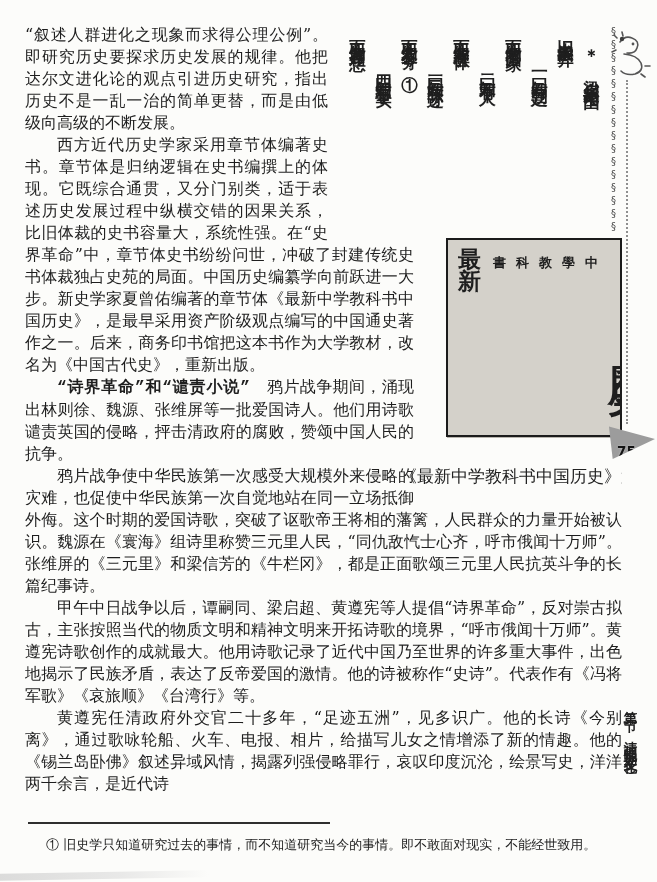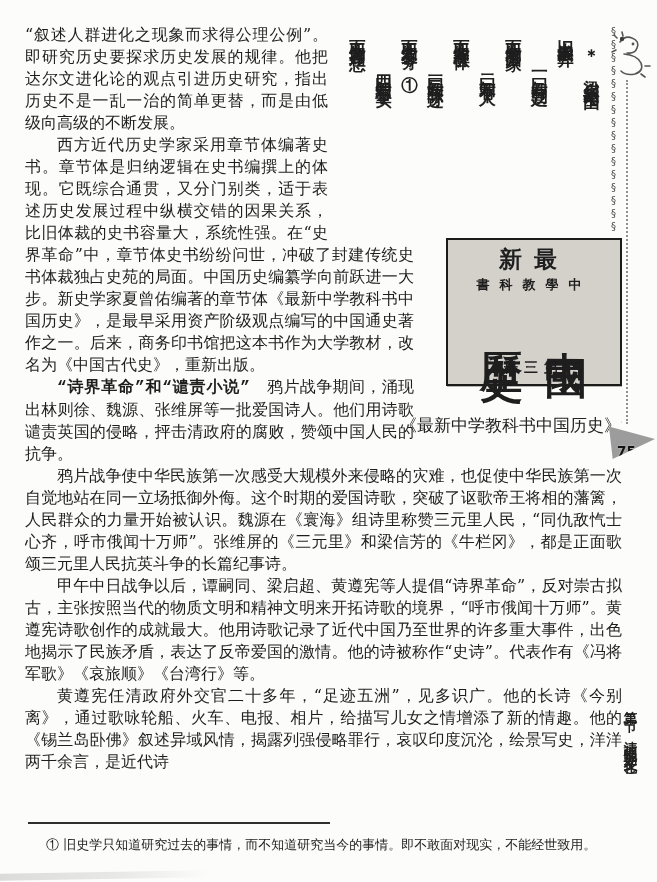--- a/index.html
+++ b/index.html
@@ -30,23 +30,23 @@
   .ind-s { text-indent:12px; }
   .ind-l { text-indent:36px; }
   .orn-col {
     line-height:18px; font-size:10px; letter-spacing:2px; color:#4a4a4a;
     text-orientation:upright; font-weight:normal;
     font-family:"DejaVu Sans", sans-serif;
   }
   
   .book-figure { float:right; clear:right; width:198px; margin:8px 0 4px 10px; }
   .book-cover {
-    box-sizing:border-box; width:176px; height:148px; margin-left:auto;
+    box-sizing:border-box; width:176px; height:199px; margin-left:auto;
     background:#d4d1ca; border:2px solid #1b1b1b;
-    padding:8px 10px 6px; display:flex; flex-direction:column;
+    padding:8px 10px 6px; display:flex; 
     box-shadow:1px 1px 0 #b9b6af;
   }
   .rtl { direction:rtl; unicode-bidi:bidi-override; }
   .cover-top  { font-size:23px; letter-spacing:12px; text-align:center; font-weight:bold; }
   .cover-row  { font-size:13px; letter-spacing:10px; text-align:center; font-weight:bold; margin-top:4px; white-space:nowrap; }
   .cover-main { display:flex; flex-direction:row-reverse; justify-content:space-evenly; flex:1; align-items:center; }
   .cover-main .seal-col {
     writing-mode:vertical-rl; font-size:43px; font-weight:bold;
     letter-spacing:8px; line-height:1;
   }

